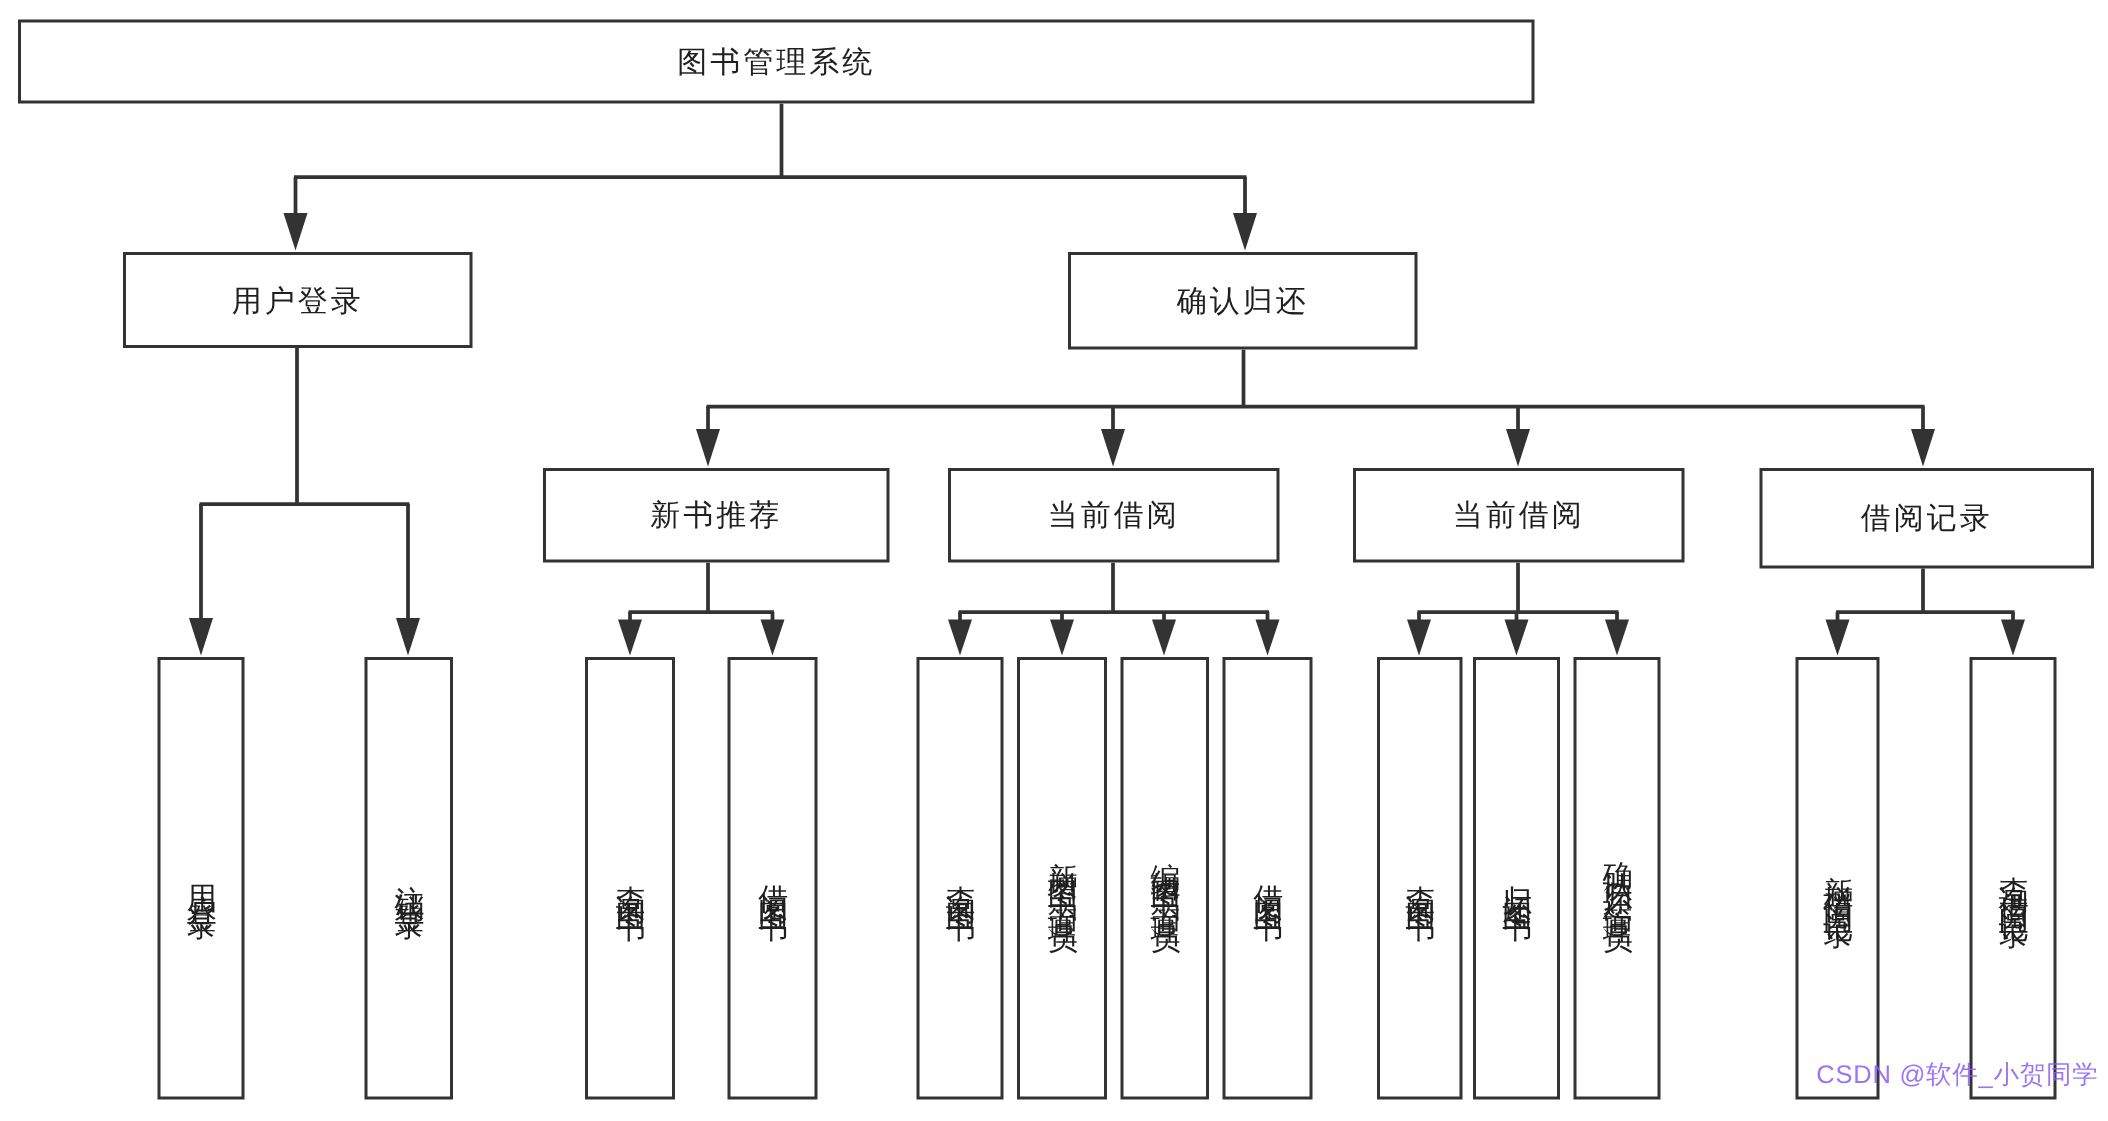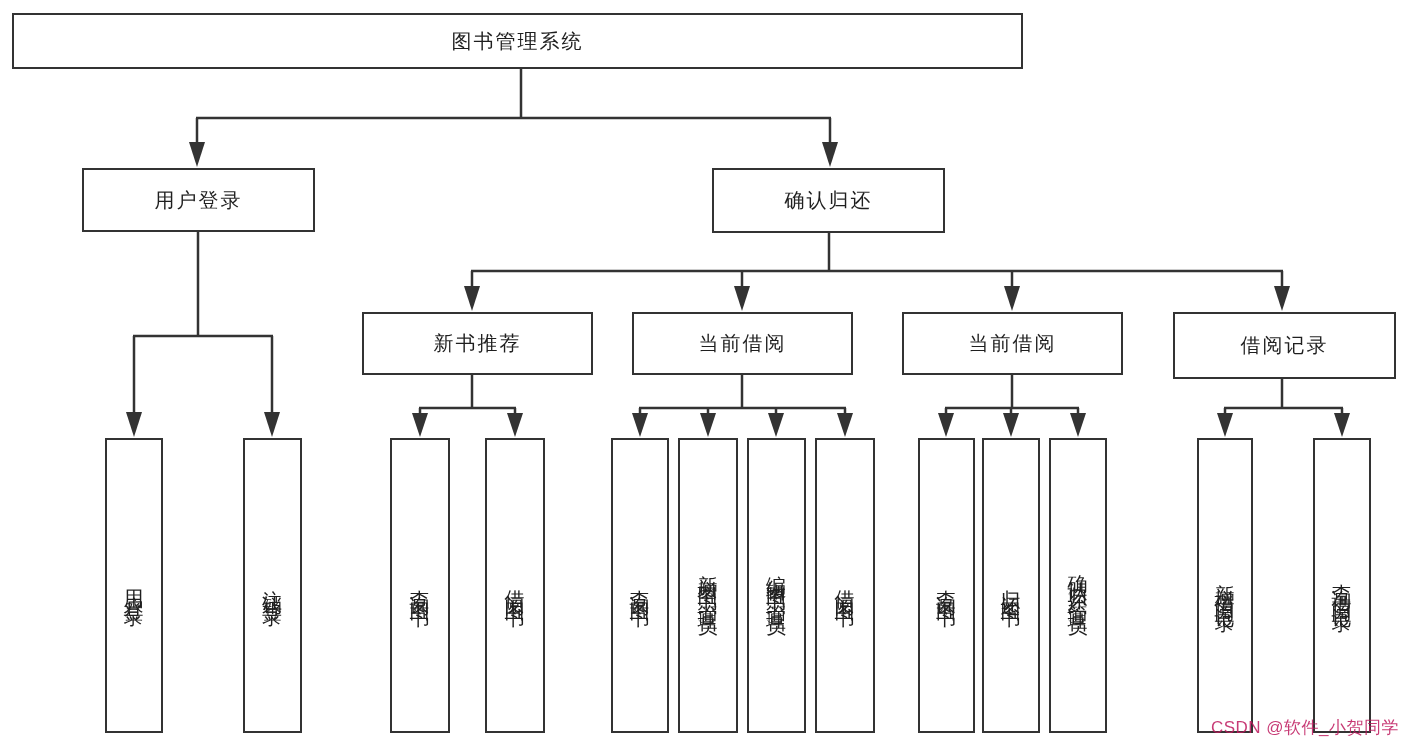--- a/index.html
+++ b/index.html
@@ -30,24 +30,24 @@
   .node.v span{
     writing-mode:vertical-rl;
     text-orientation:mixed;
     font-size:20px;
     letter-spacing:6px;
     line-height:1.1;
   }
   .watermark{
     position:absolute;
     right:6px;
-    bottom:8px;
+    bottom:19px;
     z-index:3;
     font-size:17px;
-    color:#be185d;
+    color:#8b5cf6;
     opacity:.85;
     letter-spacing:.5px;
     white-space:nowrap;
   }
   svg line{stroke:#333333;stroke-width:2.5;}
   svg polygon{fill:#333333;}
 </style>
 </head>
 <body>
 

